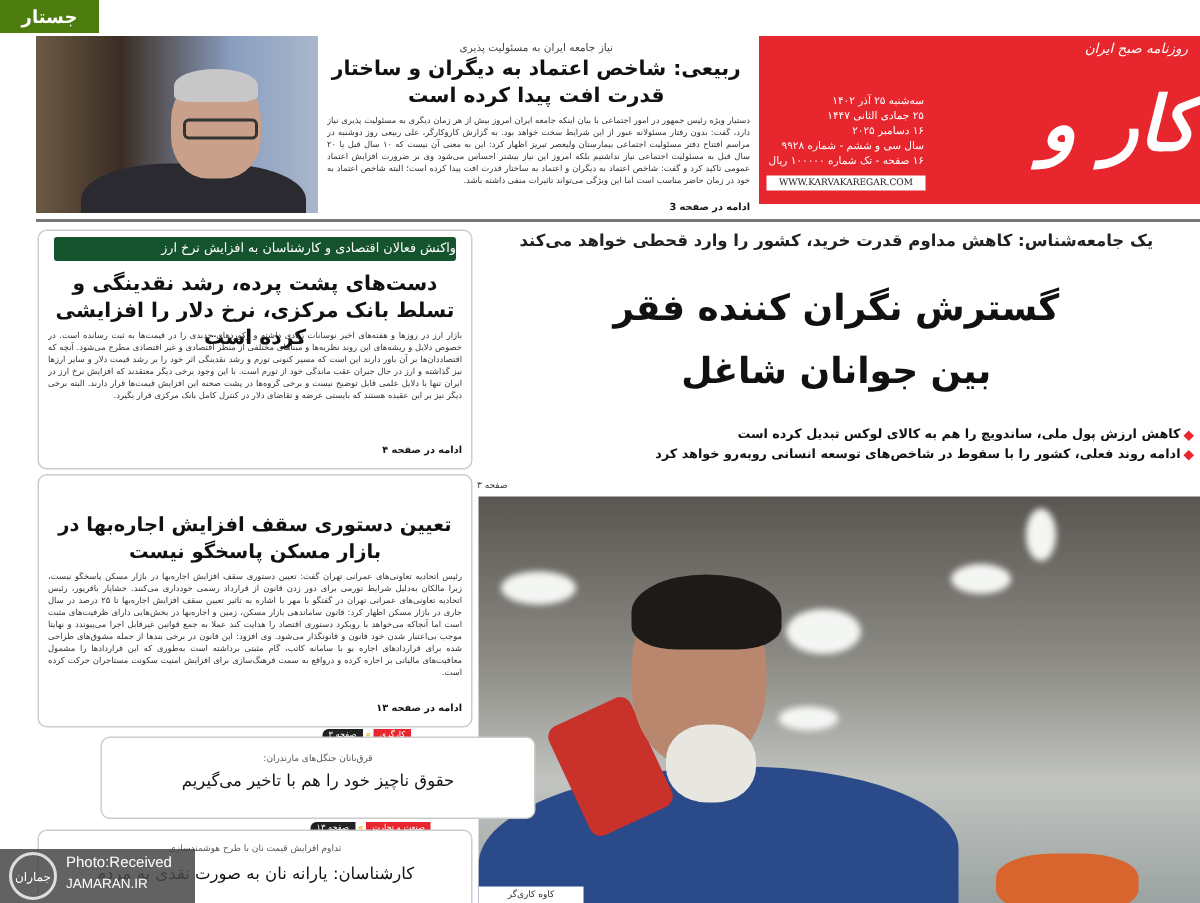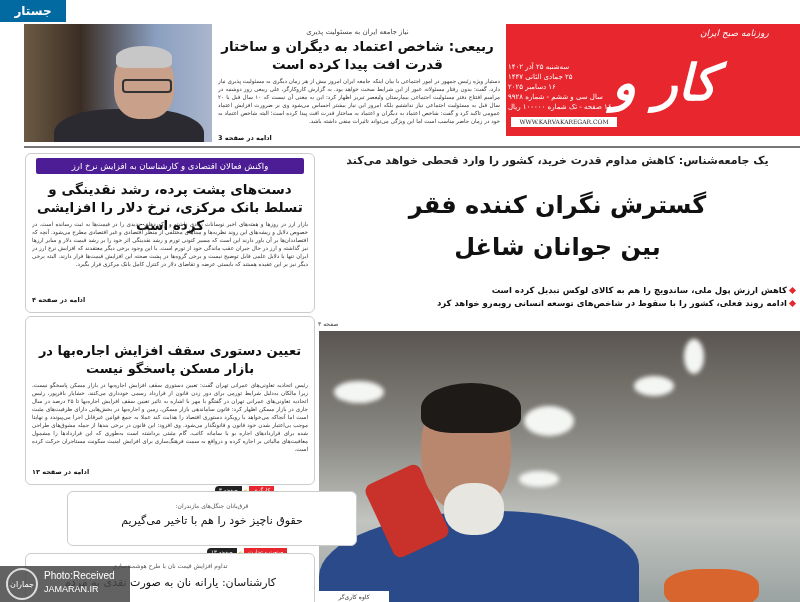--- a/index.html
+++ b/index.html
@@ -1,21 +1,21 @@
 <!DOCTYPE html>
 <html><head>
 <meta charset="utf-8">
 <style>
   html,body{margin:0;padding:0;}
   body{width:800px;height:602px;background:#fff;position:relative;overflow:hidden;font-family:"DejaVu Sans",sans-serif;color:#111;}
   .abs{position:absolute;}
-  .rtl{direction:rtl;text-align:left;}
+  .rtl{direction:rtl;text-align:right;}
   .center{text-align:center;}
   
-  .wm{left:0;top:0;width:66px;height:22px;background:#0369a1;color:#fff;font-size:12px;font-weight:bold;display:flex;align-items:center;justify-content:center;}
+  .wm{left:0;top:0;width:66px;height:22px;background:#4d7c0f;color:#fff;font-size:12px;font-weight:bold;display:flex;align-items:center;justify-content:center;}
   
   .top-photo{left:24px;top:24px;width:188px;height:118px;background:linear-gradient(90deg,#6b5a44 0%,#3b2d24 30%,#8a9fc0 70%,#aab6cc 100%);overflow:hidden;}
   .top-photo .face{position:absolute;left:90px;top:25px;width:60px;height:70px;border-radius:45% 45% 40% 40%;background:#c9a08a;}
   .top-photo .hair{position:absolute;left:92px;top:22px;width:56px;height:22px;border-radius:50% 50% 20% 20%;background:#c7c7c7;}
   .top-photo .glasses{position:absolute;left:98px;top:55px;width:46px;height:10px;border:2px solid #333;border-radius:4px;}
   .top-photo .suit{position:absolute;left:30px;top:85px;width:150px;height:60px;border-radius:40% 40% 0 0;background:#2a2a30;}
   .rule{background:#777;height:2px;}
   
   .top-kicker{left:215px;top:28px;width:285px;font-size:7px;color:#444;}
   .top-title{left:215px;top:37px;width:285px;font-size:13.5px;font-weight:bold;line-height:18px;}
@@ -39,21 +39,21 @@
   .light{position:absolute;background:#f4f6f4;border-radius:50%;filter:blur(2px);}
   .worker-body{position:absolute;left:0;top:180px;width:320px;height:120px;border-radius:60% 50% 0 0;background:#2a4a8a;}
   .worker-collar{position:absolute;left:58px;top:140px;width:60px;height:80px;background:#c8322a;transform:rotate(-25deg);border-radius:8px;}
   .worker-head{position:absolute;left:102px;top:60px;width:90px;height:120px;border-radius:45%;background:#b8876e;}
   .worker-hair{position:absolute;left:102px;top:52px;width:100px;height:50px;border-radius:50% 50% 30% 30%;background:#1e1a18;}
   .worker-mask{position:absolute;left:125px;top:152px;width:60px;height:52px;border-radius:45%;background:#e8e6e0;}
   .glove{position:absolute;left:345px;top:238px;width:95px;height:40px;border-radius:40%;background:#d9652e;}
   .photo-cap{position:absolute;left:0;top:260px;width:70px;height:11px;background:#fff;font-size:6px;color:#333;text-align:center;line-height:11px;}
   
   .box{border:1px solid #ccc;border-radius:6px;background:#fff;}
-  .red-bar{background:#4c1d95;color:#fff;text-align:center;border-radius:2px;}
+  .red-bar{background:#14532d;color:#fff;text-align:right;border-radius:2px;}
   .box1{left:25px;top:153px;width:288px;height:158px;}
   .box1 .red-bar{position:absolute;left:10px;top:4px;width:268px;height:16px;font-size:8.5px;line-height:16px;}
   .box1 .title{position:absolute;left:6px;top:26px;width:276px;font-size:13.5px;font-weight:bold;line-height:18px;text-align:center;}
   .box-body{position:absolute;font-size:5.6px;line-height:8px;color:#333;text-align:justify;}
   .more{position:absolute;font-size:6.5px;font-weight:bold;}
   .box2{left:25px;top:316px;width:288px;height:167px;}
   .box2 .red-bar{position:absolute;left:20px;top:2px;width:262px;height:18px;font-size:9.5px;line-height:18px;}
   .box2 .title{position:absolute;left:6px;top:25px;width:276px;font-size:13px;font-weight:bold;line-height:18px;text-align:center;}
   .box3{left:25px;top:491px;width:288px;height:53px;margin-left:42px;}
   .box4{left:25px;top:553px;width:288px;height:60px;}

